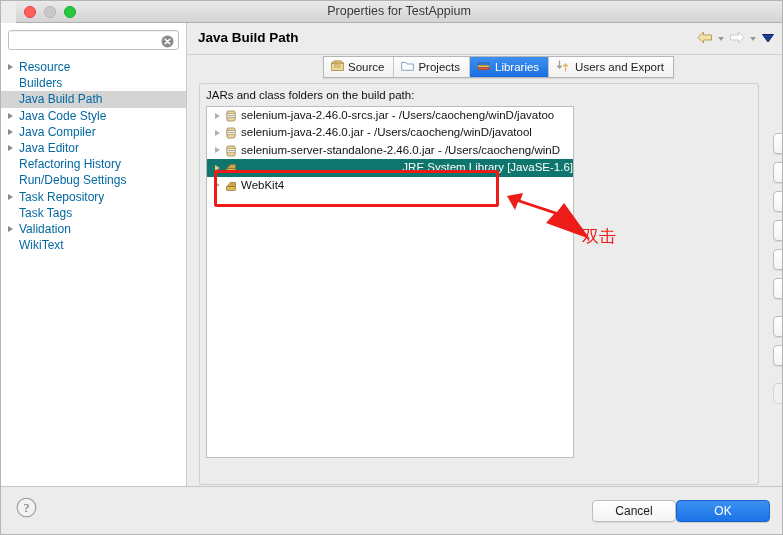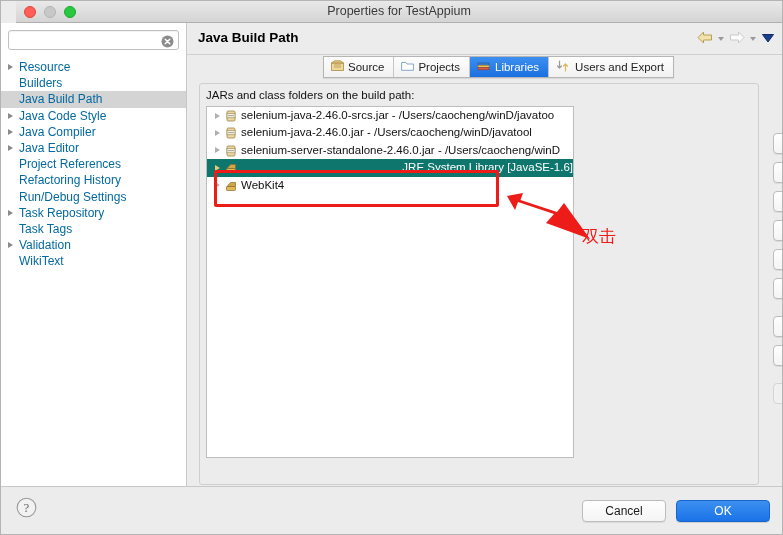--- a/index.html
+++ b/index.html
@@ -230,21 +230,21 @@
     width: 783px; height: 50px;
     background: #ececec;
     border-top: 1px solid #c8c8c8;
   }
   .help-btn {
     position: absolute; left: 15px; top: 496px;
     width: 21px; height: 21px;
   }
   .footer-btns {
     position: absolute; right: 12px; top: 499px;
-    display: flex; gap: 10px;
+    display: flex; 
   }
   .fbtn {
     width: 84px; height: 22px; line-height: 20px;
     text-align: center; font-size: 12px;
     border-radius: 4px; cursor: default;
     font-family: "Liberation Sans", sans-serif;
   }
   .fbtn.cancel {
     background: linear-gradient(to bottom, #ffffff 0%, #f4f4f4 100%);
     border: 1px solid #bdbdbd; color: #1a1a1a;
@@ -317,23 +317,20 @@
           <span class="tree-arrow"></span>
           <span>Java Code Style</span>
         </div>
         <div class="tree-item">
           <span class="tree-arrow"></span>
           <span>Java Compiler</span>
         </div>
         <div class="tree-item">
           <span class="tree-arrow"></span>
           <span>Java Editor</span>
-        </div>
-        <div class="tree-item">
-          <span>Project References</span>
         </div>
         <div class="tree-item">
           <span>Refactoring History</span>
         </div>
         <div class="tree-item">
           <span>Run/Debug Settings</span>
         </div>
         <div class="tree-item">
           <span class="tree-arrow"></span>
           <span>Task Repository</span>

